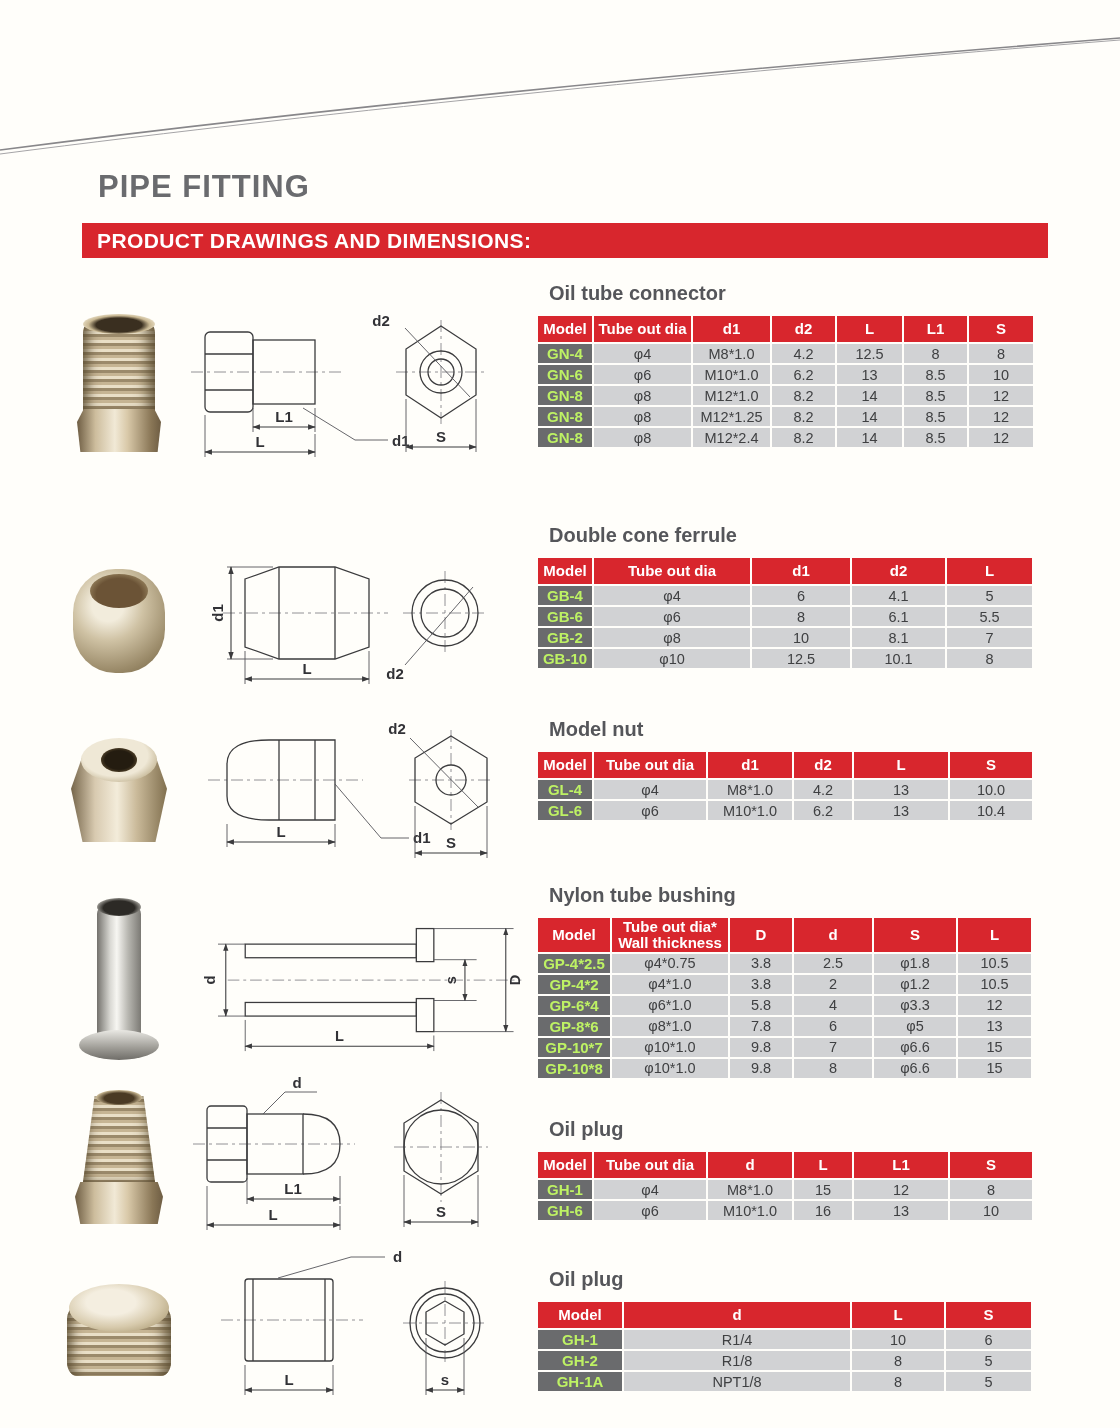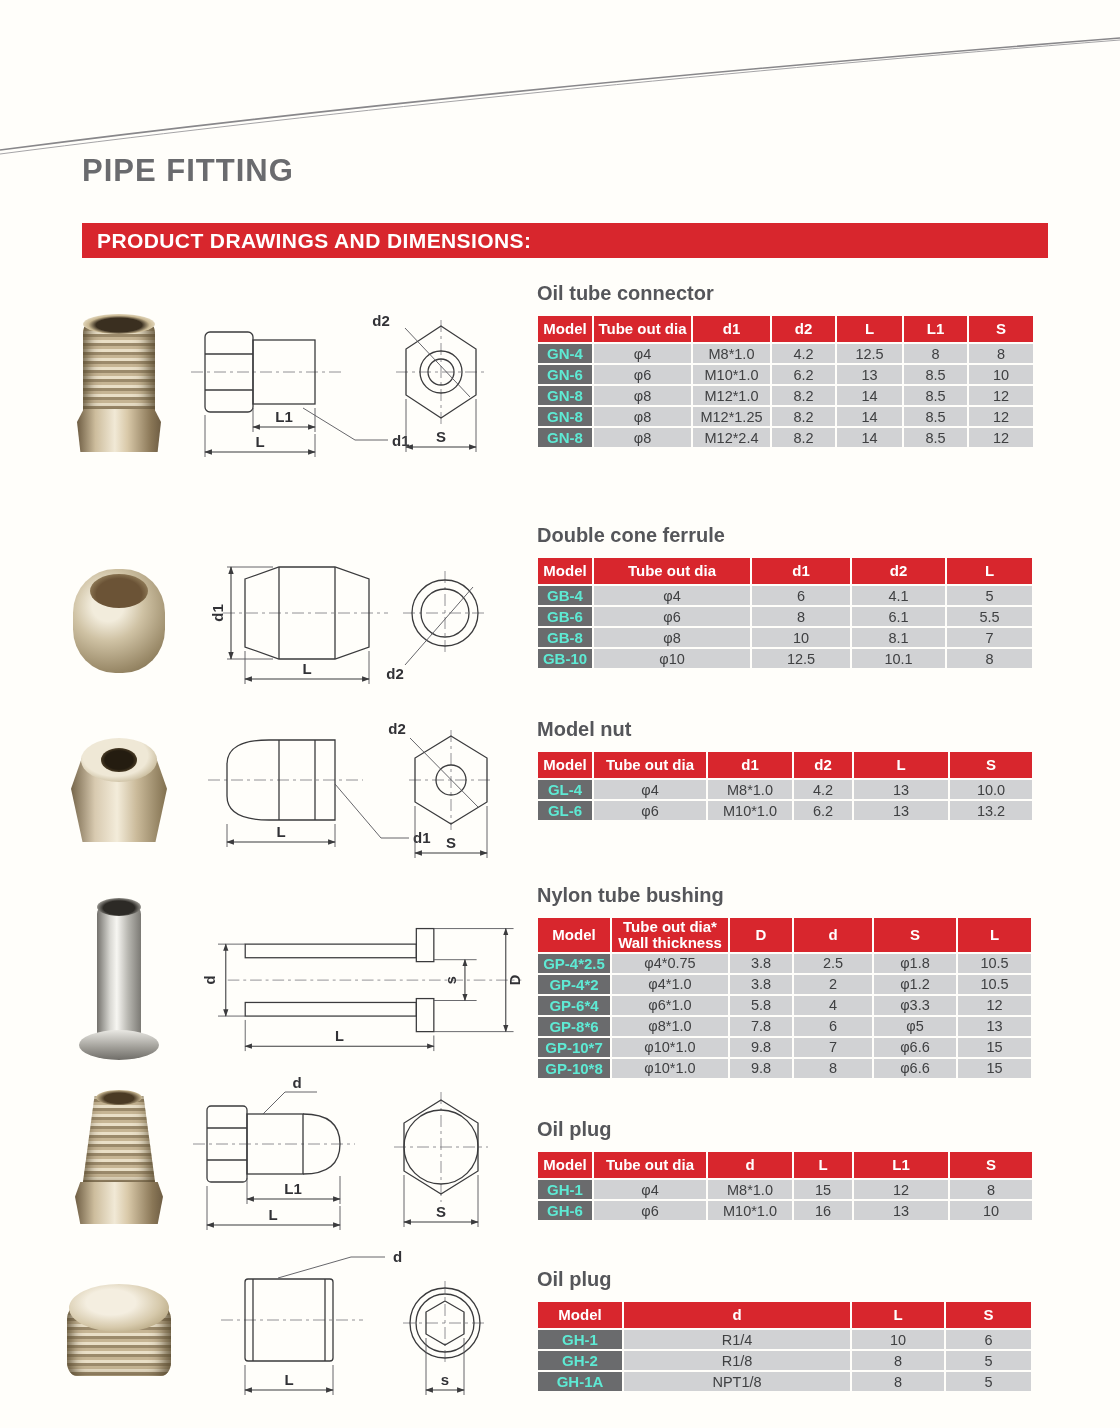--- a/index.html
+++ b/index.html
@@ -4,35 +4,35 @@
 <title>PIPE FITTING</title>
 <style>
   html,body{margin:0;padding:0;}
   body{font-family:"Liberation Sans", sans-serif; background:#ffffff;}
   .page{position:relative;width:1120px;height:1428px;background:#fffefa;overflow:hidden;}
 
   
   .topcurve{position:absolute;left:0;top:0;width:1120px;height:170px;}
 
   .page-title{position:absolute;left:82px;top:153px;font-size:31px;font-weight:bold;
-    color:#6a6b6e;letter-spacing:1px;margin:0;}
+    color:#6a6b6e;letter-spacing:1px;margin:16px;}
   .banner{position:absolute;left:82px;top:223px;width:966px;height:35px;background:#d8262d;
     color:#ffffff;font-size:21px;font-weight:bold;line-height:35px;padding-left:15px;
     box-sizing:border-box;letter-spacing:.4px;}
 
   
   .sec{position:absolute;left:536px;width:502px;}
   .s1{top:282px}.s2{top:524px}.s3{top:718px}.s4{top:884px}.s5{top:1118px}.s6{top:1268px}
-  .sec-title{font-size:20px;font-weight:bold;color:#55565a;margin:0 0 9px 1px;}
+  .sec-title{font-size:20px;font-weight:bold;color:#55565a;margin:0 0 9px 13px;}
   table{border-collapse:separate;border-spacing:2px;table-layout:fixed;}
   th{background:#d8262d;color:#ffffff;font-weight:bold;font-size:15px;height:24px;
      line-height:1.05;white-space:pre-line;padding:1px 0;}
   td{background:#d1d2d4;color:#3f4042;font-size:14.5px;text-align:center;height:17px;
      padding:1px 0;}
-  td.model{background:#6a6b6d;color:#5eead4;font-weight:bold;font-size:15px;}
+  td.model{background:#6a6b6d;color:#bef264;font-weight:bold;font-size:15px;}
 
   
   .fig{position:absolute;left:55px;width:480px;display:flex;align-items:center;}
   .f1{top:298px;height:168px}.f2{top:556px;height:130px}.f3{top:718px;height:142px}
   .f4{top:893px;height:180px}.f5{top:1078px;height:158px}.f6{top:1243px;height:178px}
   .phbox{width:128px;flex:none;display:flex;justify-content:center;align-items:center;}
   .drw{flex:none;}
   .ol{fill:none;stroke:#3b3b3d;stroke-width:1.3;}
   .dl{fill:none;stroke:#3b3b3d;stroke-width:1.1;}
   .xl{fill:none;stroke:#55555a;stroke-width:.9;}
@@ -426,21 +426,21 @@
             <td>5</td>
           </tr>
           <tr>
             <td class="model">GB-6</td>
             <td>φ6</td>
             <td>8</td>
             <td>6.1</td>
             <td>5.5</td>
           </tr>
           <tr>
-            <td class="model">GB-8</td>
+            <td class="model">GB-2</td>
             <td>φ8</td>
             <td>10</td>
             <td>8.1</td>
             <td>7</td>
           </tr>
           <tr>
             <td class="model">GB-10</td>
             <td>φ10</td>
             <td>12.5</td>
             <td>10.1</td>
@@ -478,21 +478,21 @@
             <td>4.2</td>
             <td>13</td>
             <td>10.0</td>
           </tr>
           <tr>
             <td class="model">GL-6</td>
             <td>φ6</td>
             <td>M10*1.0</td>
             <td>6.2</td>
             <td>13</td>
-            <td>13.2</td>
+            <td>10.4</td>
           </tr>
         </tbody>
       </table>
   </div>
   <div class="sec s4">
     <h2 class="sec-title">Nylon tube bushing</h2>
     <table>
         <colgroup>
           <col style="width: 72px;">
           <col style="width: 116px;">

